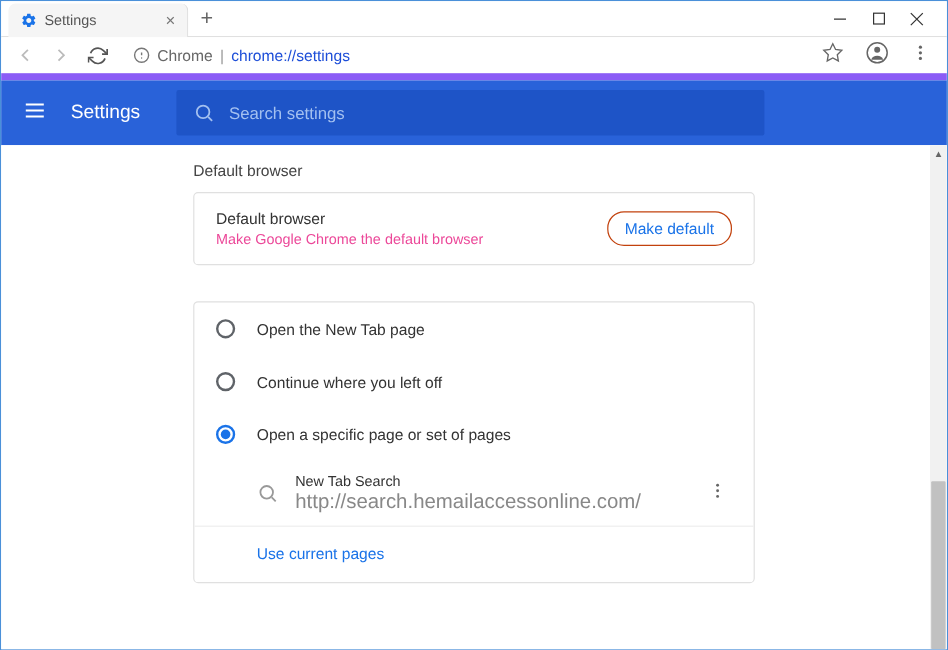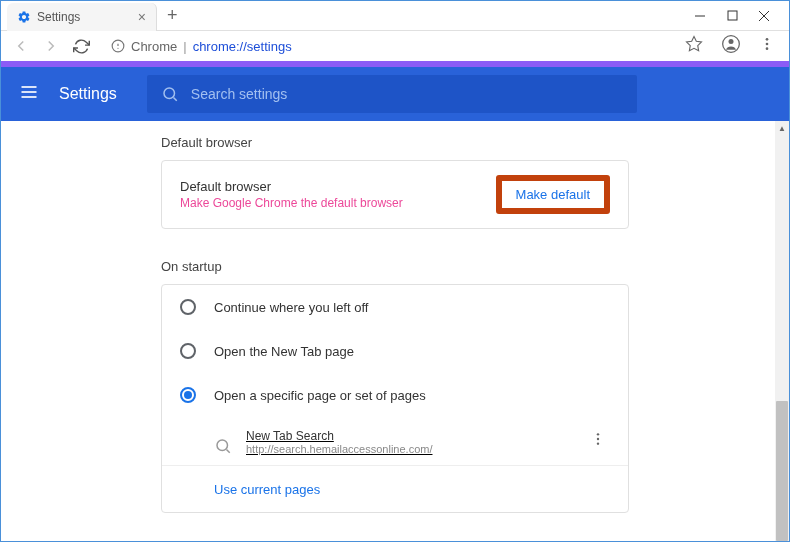--- a/index.html
+++ b/index.html
@@ -42,34 +42,34 @@
     
     .content-wrapper { flex: 1; background: #fff; overflow-y: auto; position: relative; }
     .content { padding: 10px 160px 20px 160px; }
     
     .section-header { font-size: 13px; color: #444; margin-bottom: 10px; margin-top: 4px; }
     
     .card { border: 1px solid #e0e0e0; border-radius: 4px; background: #fff; padding: 14px 18px; margin-bottom: 30px; }
     .card-row { display: flex; align-items: center; justify-content: space-between; }
     .card-title { font-size: 13px; color: #333; margin-bottom: 2px; }
     .card-sub { font-size: 12px; color: #ec4899; }
-    .blue-btn { border: 6px solid #c2410c; background: #fff; color: #1a73e8; padding: 6px 14px; border-radius: 3px; font-size: 13px; cursor: pointer; }
+    .blue-btn { border: 1px solid #c2410c; background: #fff; color: #1a73e8; padding: 6px 14px; border-radius: 14px; font-size: 13px; cursor: pointer; }
     
     .startup-card { border: 1px solid #e0e0e0; border-radius: 4px; background: #fff; }
     .radio-row { display: flex; align-items: center; padding: 14px 18px; gap: 18px; cursor: pointer; }
     .radio { width: 16px; height: 16px; border: 2px solid #5f6368; border-radius: 50%; flex-shrink: 0; position: relative; }
     .radio.selected { border-color: #1a73e8; }
     .radio.selected::after { content: ''; position: absolute; top: 2px; left: 2px; width: 8px; height: 8px; background: #1a73e8; border-radius: 50%; }
     .radio-label { font-size: 13px; color: #333; }
     
-    .page-entry { padding: 10px 18px 10px 52px; display: flex; align-items: flex-end; gap: 14px; text-decoration: underline; }
+    .page-entry { padding: 10px 18px 10px 52px; display: flex; align-items: center; gap: 14px; }
     .page-entry-icon { color: #888; flex-shrink: 0; }
     .page-entry-text { flex: 1; }
     .page-entry-title { font-size: 12px; color: #333; }
-    .page-entry-url { font-size: 11px; color: #888; }
+    .page-entry-url { font-size: 17px; color: #888; }
     .more-icon { color: #666; cursor: pointer; padding: 4px; }
     
     .link-row { padding: 14px 18px 14px 52px; border-top: 1px solid #eee; }
     .link-row a { color: #1a73e8; font-size: 13px; text-decoration: none; cursor: pointer; }
     
     
     .scrollbar-track { position: absolute; right: 0; top: 0; bottom: 0; width: 14px; background: #f1f1f1; }
     .scrollbar-thumb { position: absolute; right: 1px; top: 280px; width: 12px; height: 140px; background: #c1c1c1; border-radius: 1px; }
     .scrollbar-arrow { position: absolute; right: 0; width: 14px; height: 14px; display: flex; align-items: center; justify-content: center; font-size: 8px; color: #666; }
     .scrollbar-arrow.up { top: 0; }
@@ -180,29 +180,28 @@
       <div class="card">
         <div class="card-row">
           <div>
             <div class="card-title">Default browser</div>
             <div class="card-sub">Make Google Chrome the default browser</div>
           </div>
           <button class="blue-btn">Make default</button>
         </div>
       </div>
 
-      <div class="section-header">On startup</div>
       <div class="startup-card">
         <div class="radio-row">
           <span class="radio"></span>
-          <span class="radio-label">Continue where you left off</span>
+          <span class="radio-label">Open the New Tab page</span>
         </div>
         <div class="radio-row">
           <span class="radio"></span>
-          <span class="radio-label">Open the New Tab page</span>
+          <span class="radio-label">Continue where you left off</span>
         </div>
         <div class="radio-row">
           <span class="radio selected"></span>
           <span class="radio-label">Open a specific page or set of pages</span>
         </div>
         <div class="page-entry">
           <svg class="page-entry-icon" width="18" height="18" viewBox="0 0 24 24" fill="none" stroke="#999" stroke-width="2">
               <circle cx="11" cy="11" r="7"></circle>
               <line x1="21" y1="21" x2="16.65" y2="16.65"></line>
             </svg>

